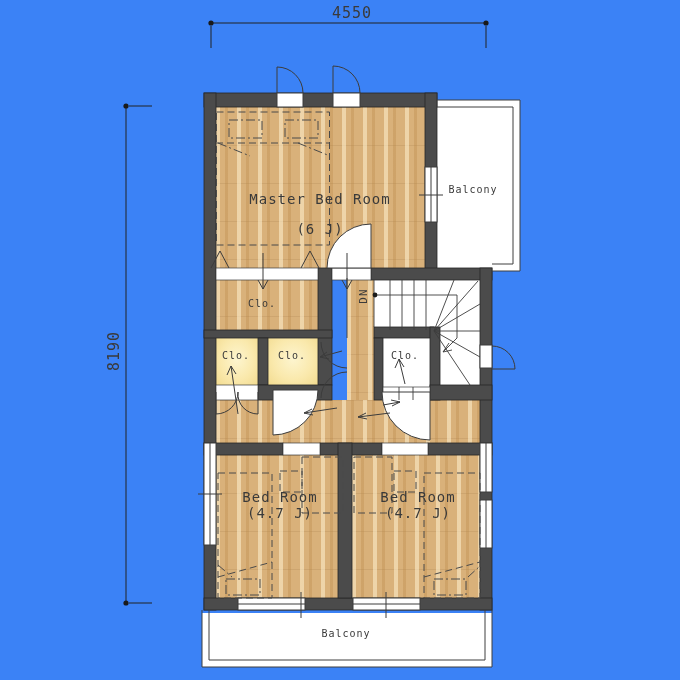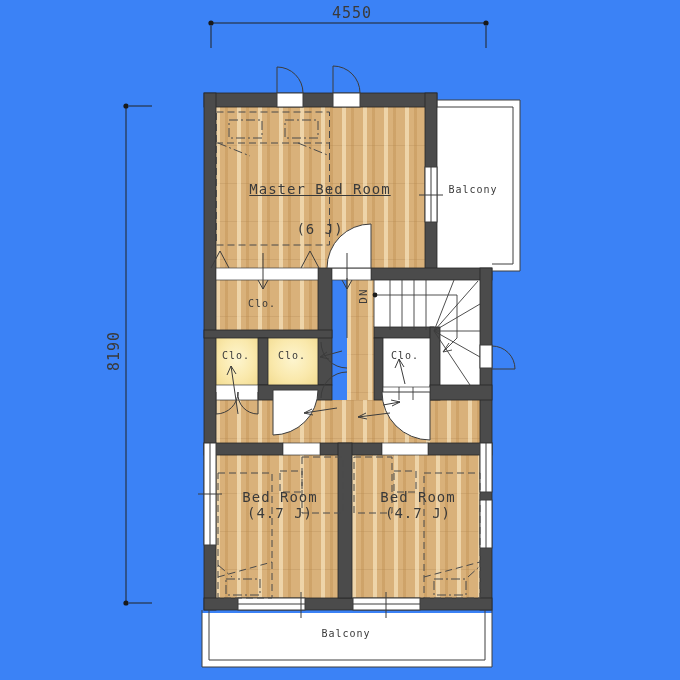--- a/index.html
+++ b/index.html
@@ -209,21 +209,21 @@
         <path d="M126,106 V603 M129,106 H152 M129,603 H152"></path>
         <circle cx="126" cy="106" r="2.6" fill="#1a1a1a" stroke="none"></circle>
         <circle cx="126" cy="603" r="2.6" fill="#1a1a1a" stroke="none"></circle>
       </g>
     </g>
   </svg>
 
   <div class="lbl fs15" style="left:352px;top:13px;">4550</div>
   <div class="lbl rot fs15" style="left:114px;top:351px;">8190</div>
 
-  <div class="lbl fs14" style="left:320px;top:189px;text-decoration:underline;">Master Bed Room</div>
+  <div class="lbl fs14" style="left:320px;top:199px;">Master Bed Room</div>
   <div class="lbl fs14" style="left:320px;top:207px;margin-top:22px;">(6 J)</div>
 
   <div class="lbl fs13" style="left:473px;top:190px;">Balcony</div>
 
   <div class="lbl fs13" style="left:262px;top:304px;">Clo.</div>
   <div class="lbl fs13" style="left:236px;top:356px;">Clo.</div>
   <div class="lbl fs13" style="left:292px;top:356px;">Clo.</div>
   <div class="lbl fs13" style="left:405px;top:356px;">Clo.</div>
 
   <div class="lbl rot fs11" style="left:363px;top:296px;">DN</div>

